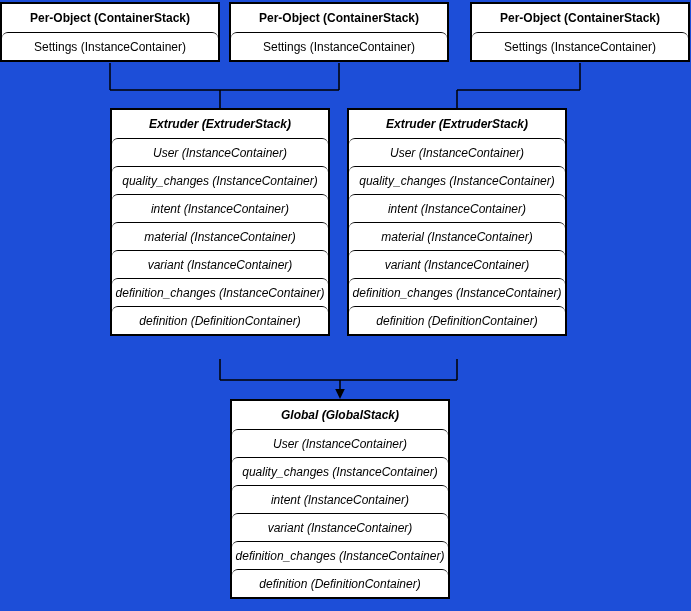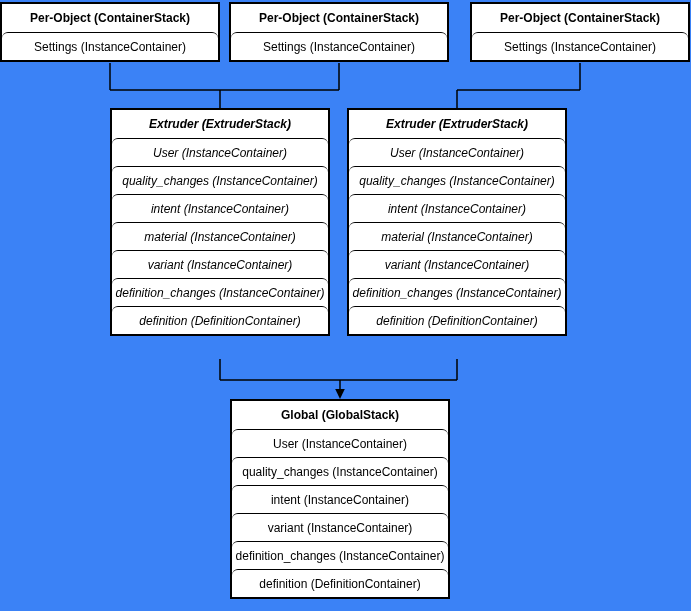--- a/index.html
+++ b/index.html
@@ -5,21 +5,21 @@
   html, body {
     margin: 0;
     padding: 0;
     background: #ffffff;
     font-family: "Liberation Sans", sans-serif;
   }
   #canvas {
     position: relative;
     width: 691px;
     height: 611px;
-    background: #3b82f6;
+    background: #1d4ed8;
     overflow: hidden;
   }
   #connectors {
     position: absolute;
     left: 0;
     top: 0;
     width: 691px;
     height: 611px;
     z-index: 1;
   }
@@ -51,21 +51,21 @@
   .cell.header {
     font-weight: bold;
   }
   .per-object { top: 2px; }
   #per-object-1 { left: 0px; }
   #per-object-2 { left: 229px; }
   #per-object-3 { left: 470px; }
   .extruder { top: 108px; font-style: italic; }
   #extruder-1 { left: 110px; }
   #extruder-2 { left: 347px; }
-  #global-stack { left: 230px; top: 399px; }
+  #global-stack { left: 230px; top: 399px; font-style: italic; }
   .connector-line {
     stroke: #000000;
     stroke-width: 1.5;
     fill: none;
   }
   .connector-arrowhead {
     fill: #000000;
     stroke: none;
   }
 </style>

